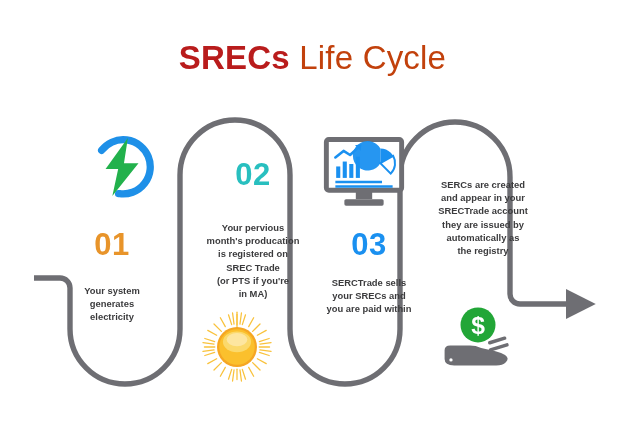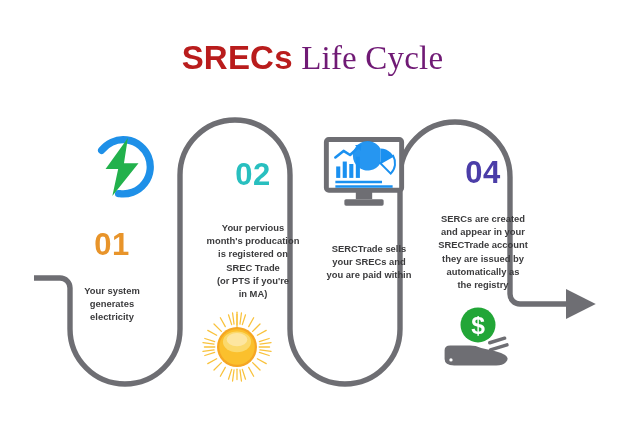--- a/index.html
+++ b/index.html
@@ -13,21 +13,21 @@
 
   
   #title {
     position:absolute; left:0; top:38px; width:625px;
     text-align:center;
     font-size:33px; line-height:40px;
     color:#6d6e72; letter-spacing:0.2px;
     white-space:nowrap;
   }
   #title .bold { font-weight:bold; color:#b91c1c; }
-  #title .light { font-weight:400; color:#701a75;font-family:Liberation Serif, serif; }
+  #title .light { font-weight:400; color:#c2410c; }
 
   
   #flow-path { position:absolute; left:0; top:0; width:625px; height:430px; }
 
   
   .step { position:absolute; text-align:center; }
   .step-num {
     font-size:31px; font-weight:bold; line-height:34px;
     letter-spacing:0.5px;
   }
@@ -194,29 +194,29 @@
       <div>Your pervious</div>
       <div>month's producation</div>
       <div>is registered on</div>
       <div>SREC Trade</div>
       <div>(or PTS if you're</div>
       <div>in MA)</div>
     </div>
   </div>
 
   <div class="step" id="step3">
+    <div class="step-num">03</div>
     <div class="step-text">
       <div>SERCTrade sells</div>
       <div>your SRECs and</div>
       <div>you are paid within</div>
     </div>
   </div>
 
   <div class="step" id="step4">
-    <div class="step-num">04</div>
     <div class="step-text">
       <div>SERCs are created</div>
       <div>and appear in your</div>
       <div>SRECTrade account</div>
       <div>they are issued by</div>
       <div>automatically as</div>
       <div>the registry</div>
     </div>
   </div>
 

